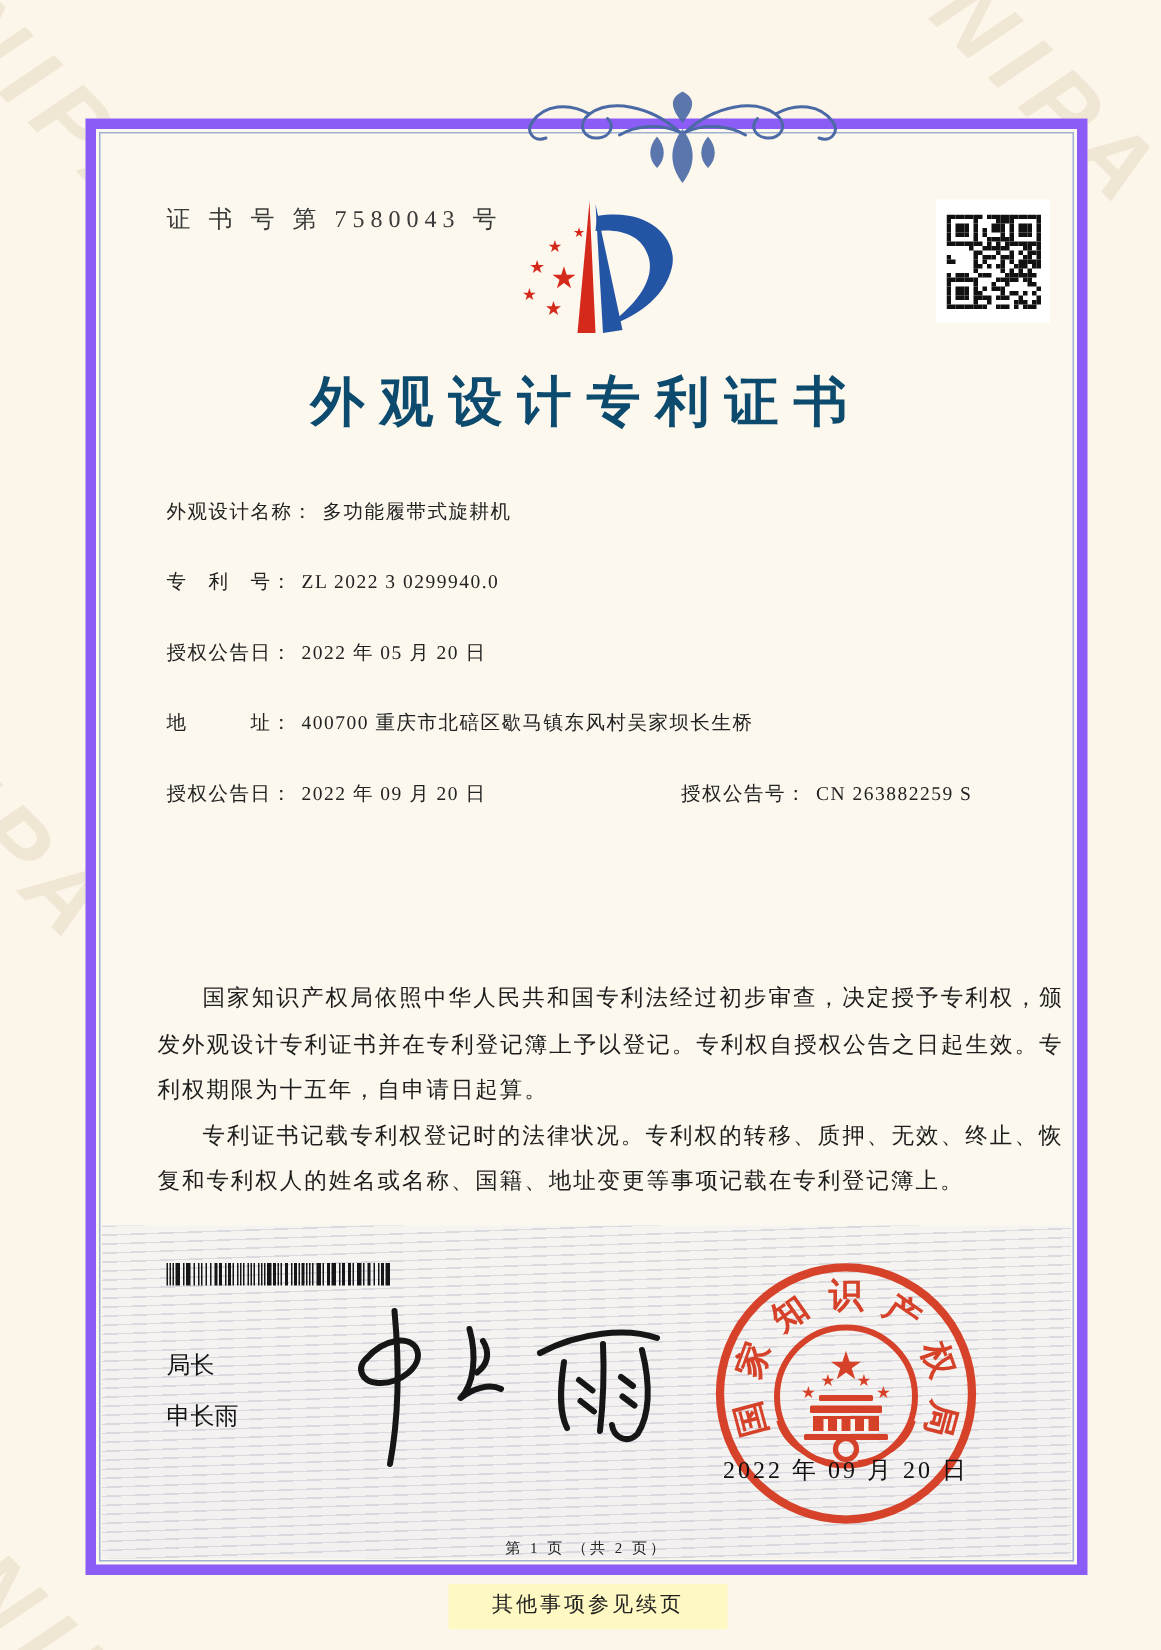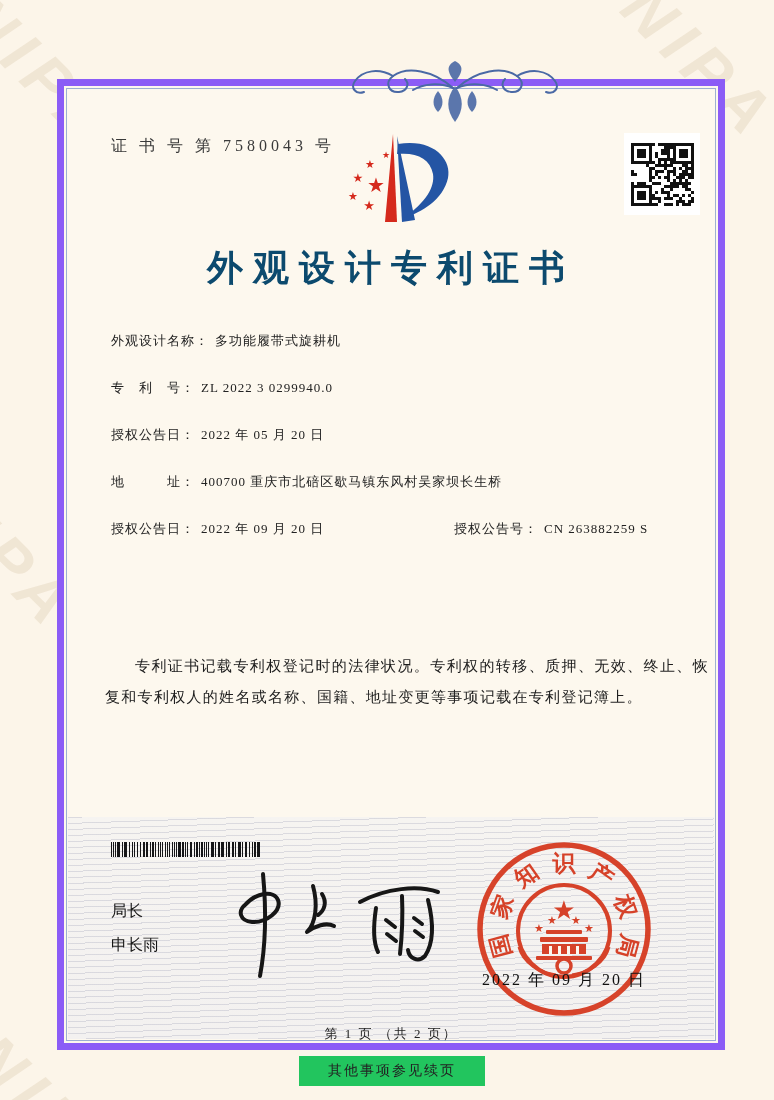--- a/index.html
+++ b/index.html
@@ -64,25 +64,25 @@
     font-size:16px;font-weight:500;color:#151515;line-height:34px;
   }
   .sig-svg{position:absolute;left:150px;top:780px;}
   .seal-svg{position:absolute;left:410px;top:753px;}
   .seal-date{
     position:absolute;left:410px;top:884px;width:180px;text-align:center;
     font-size:16px;letter-spacing:2px;color:#111;font-weight:500;
   }
   .pagefoot{
     position:absolute;left:0;top:939px;width:100%;text-align:center;
-    font-size:13px;letter-spacing:2px;color:#222;
+    font-size:10px;letter-spacing:2px;color:#222;
   }
   .contnote{
     position:absolute;left:299px;top:1056px;width:186px;height:30px;
-    background:#22c55e;text-align:center;line-height:30px;
+    background:#fef9c3;text-align:center;line-height:30px;
     font-size:14px;letter-spacing:2px;color:#222;
   }
   .qrbox{
     position:absolute;left:560px;top:47px;width:76px;height:82px;
     background:#ffffff;display:flex;align-items:center;justify-content:center;
   }
   .logo-svg{position:absolute;left:272px;top:44px;}
   .ornament-svg{position:absolute;left:271px;top:-28px;}
 </style>
 </head>
@@ -396,20 +396,21 @@
     </div>
     <div class="frow" style="position:relative;">
       <span class="flabel">授权公告日：</span><span class="fvalue">2022 年 09 月 20 日</span>
       <span class="grantno">
         <span class="flabel">授权公告号：</span><span class="fvalue">CN 263882259 S</span>
       </span>
     </div>
   </div>
 
   <div class="bodytext">
+    <p>国家知识产权局依照中华人民共和国专利法经过初步审查，决定授予专利权，颁发外观设计专利证书并在专利登记簿上予以登记。专利权自授权公告之日起生效。专利权期限为十五年，自申请日起算。</p>
     <p>专利证书记载专利权登记时的法律状况。专利权的转移、质押、无效、终止、恢复和专利权人的姓名或名称、国籍、地址变更等事项记载在专利登记簿上。</p>
   </div>
 
   <div class="barcode" id="barcode">
       <div style="width:1px;background:#161618;margin-right:1px;"></div>
       <div style="width:1px;background:#161618;margin-right:1px;"></div>
       <div style="width:1px;background:#161618;margin-right:1px;"></div>
       <div style="width:3px;background:#161618;margin-right:2px;"></div>
       <div style="width:1px;background:#161618;margin-right:1px;"></div>
       <div style="width:3px;background:#161618;margin-right:2px;"></div>

